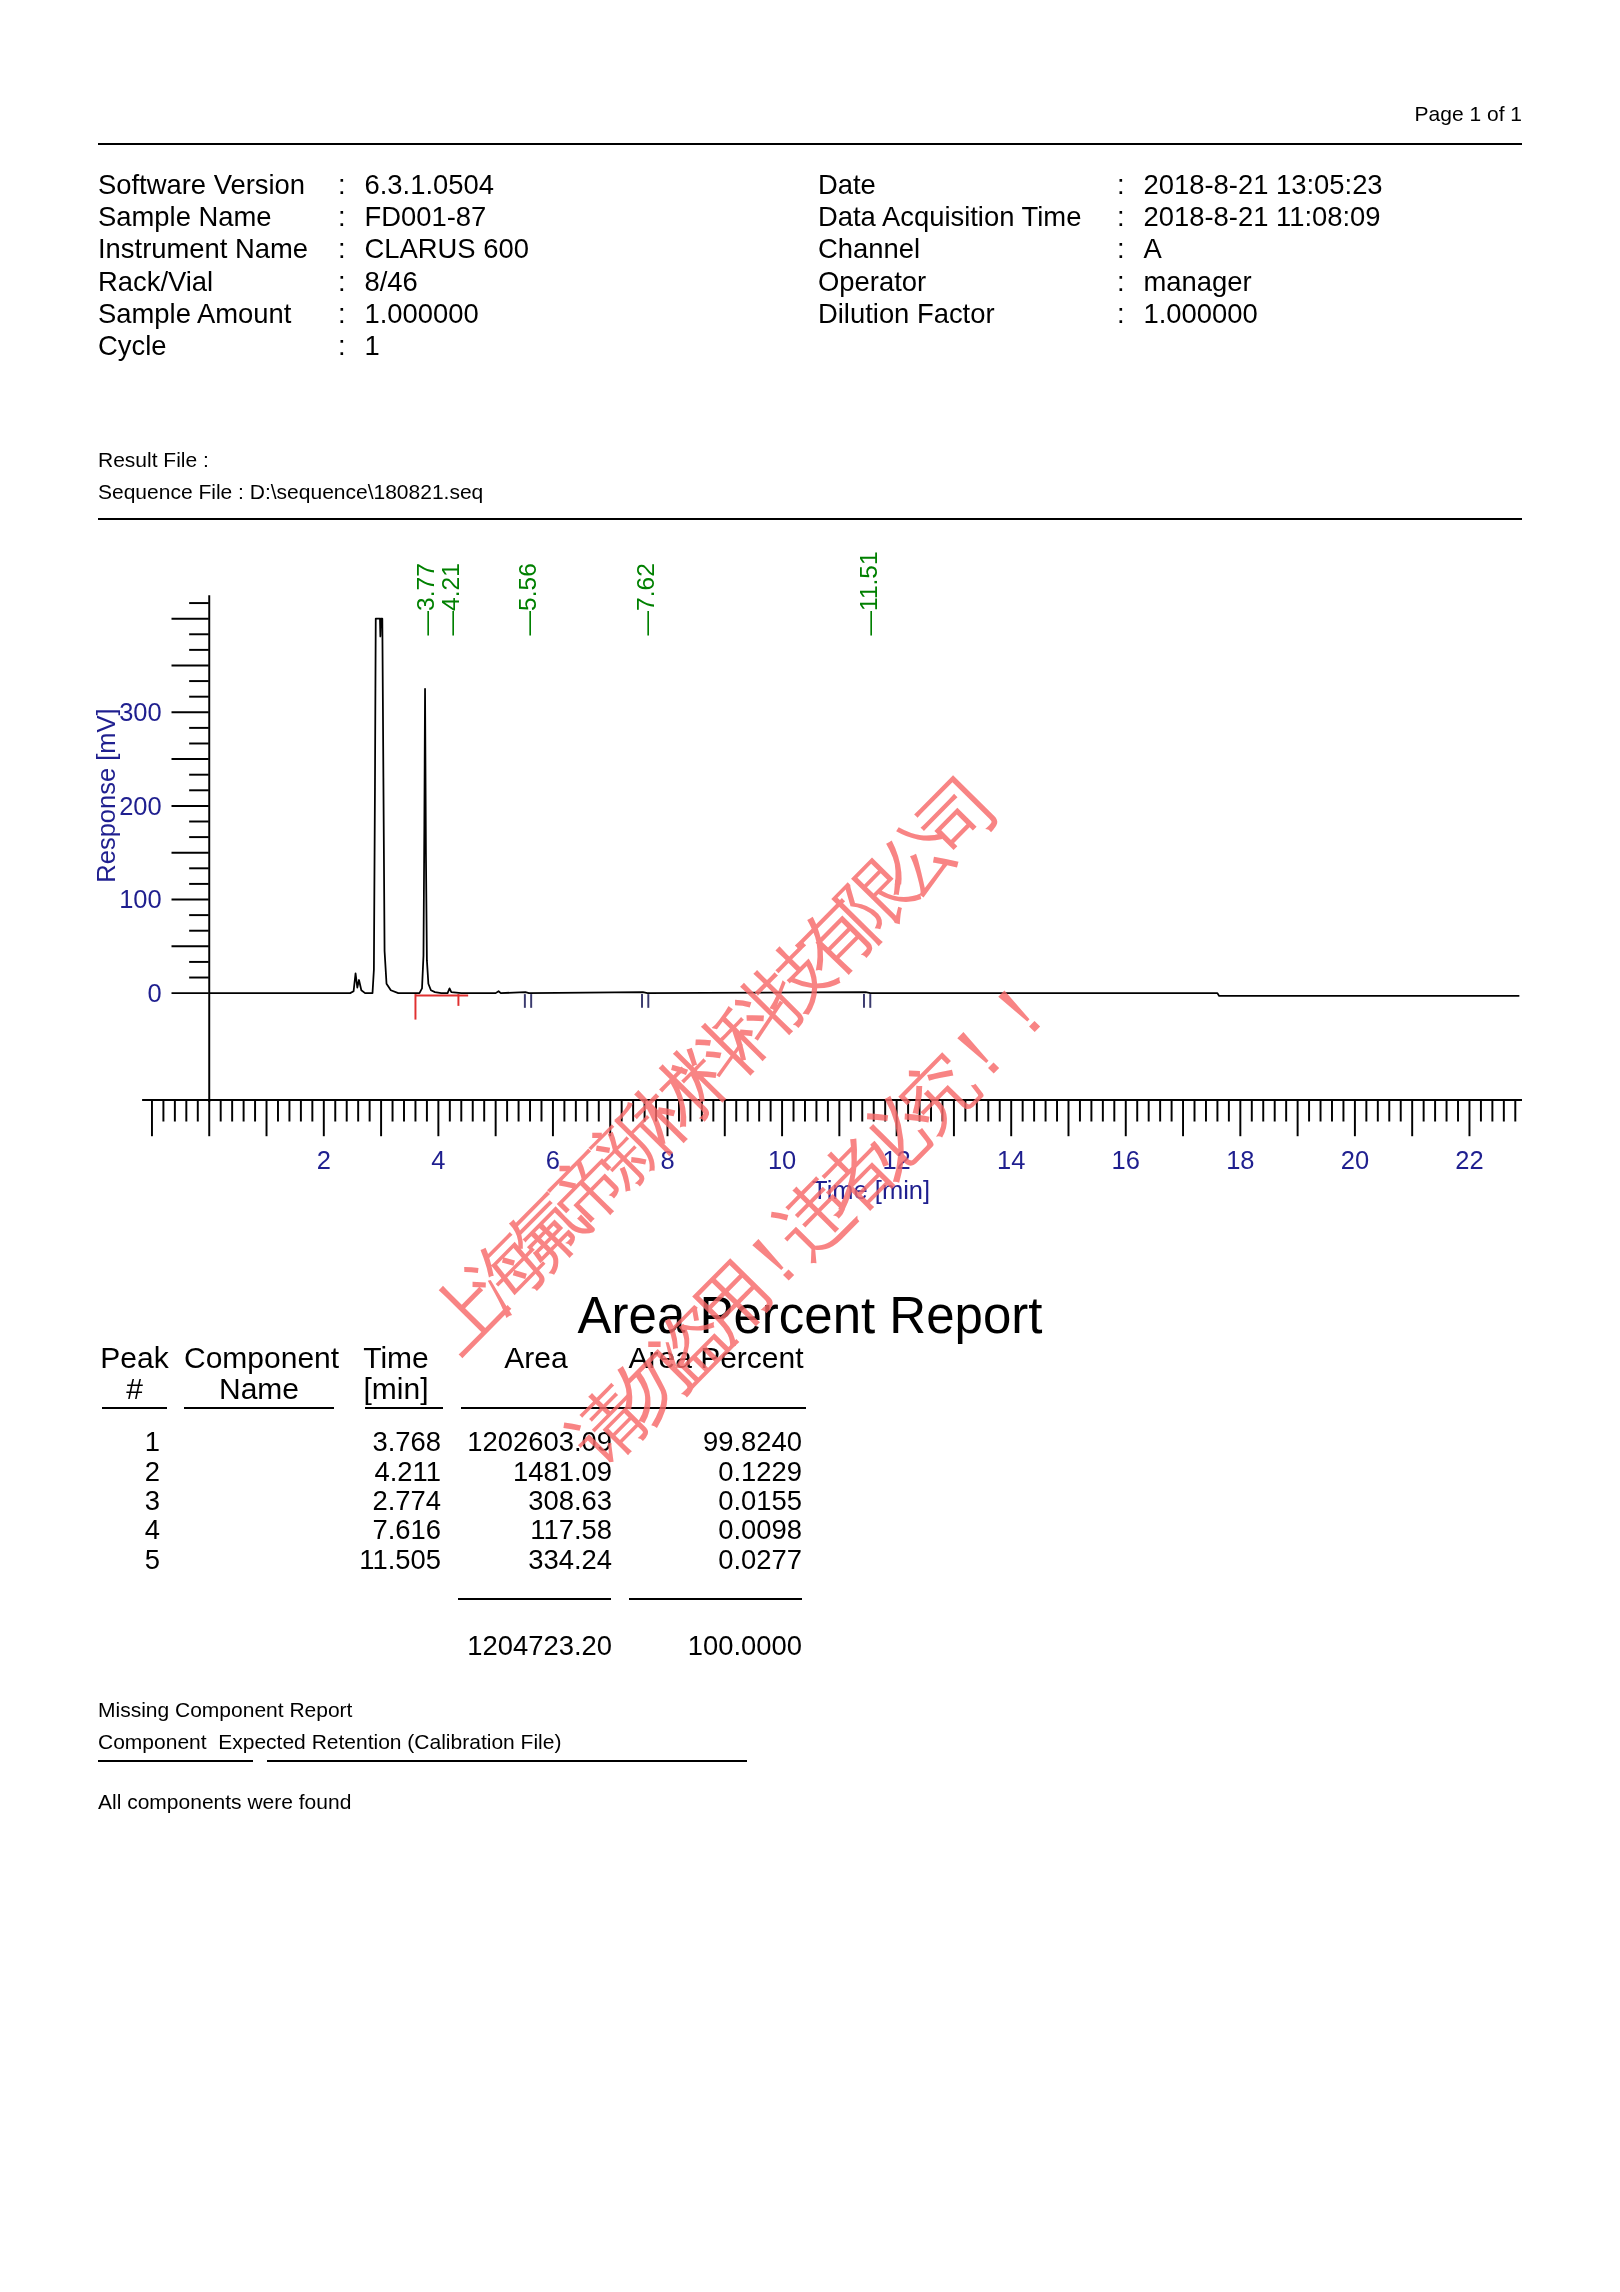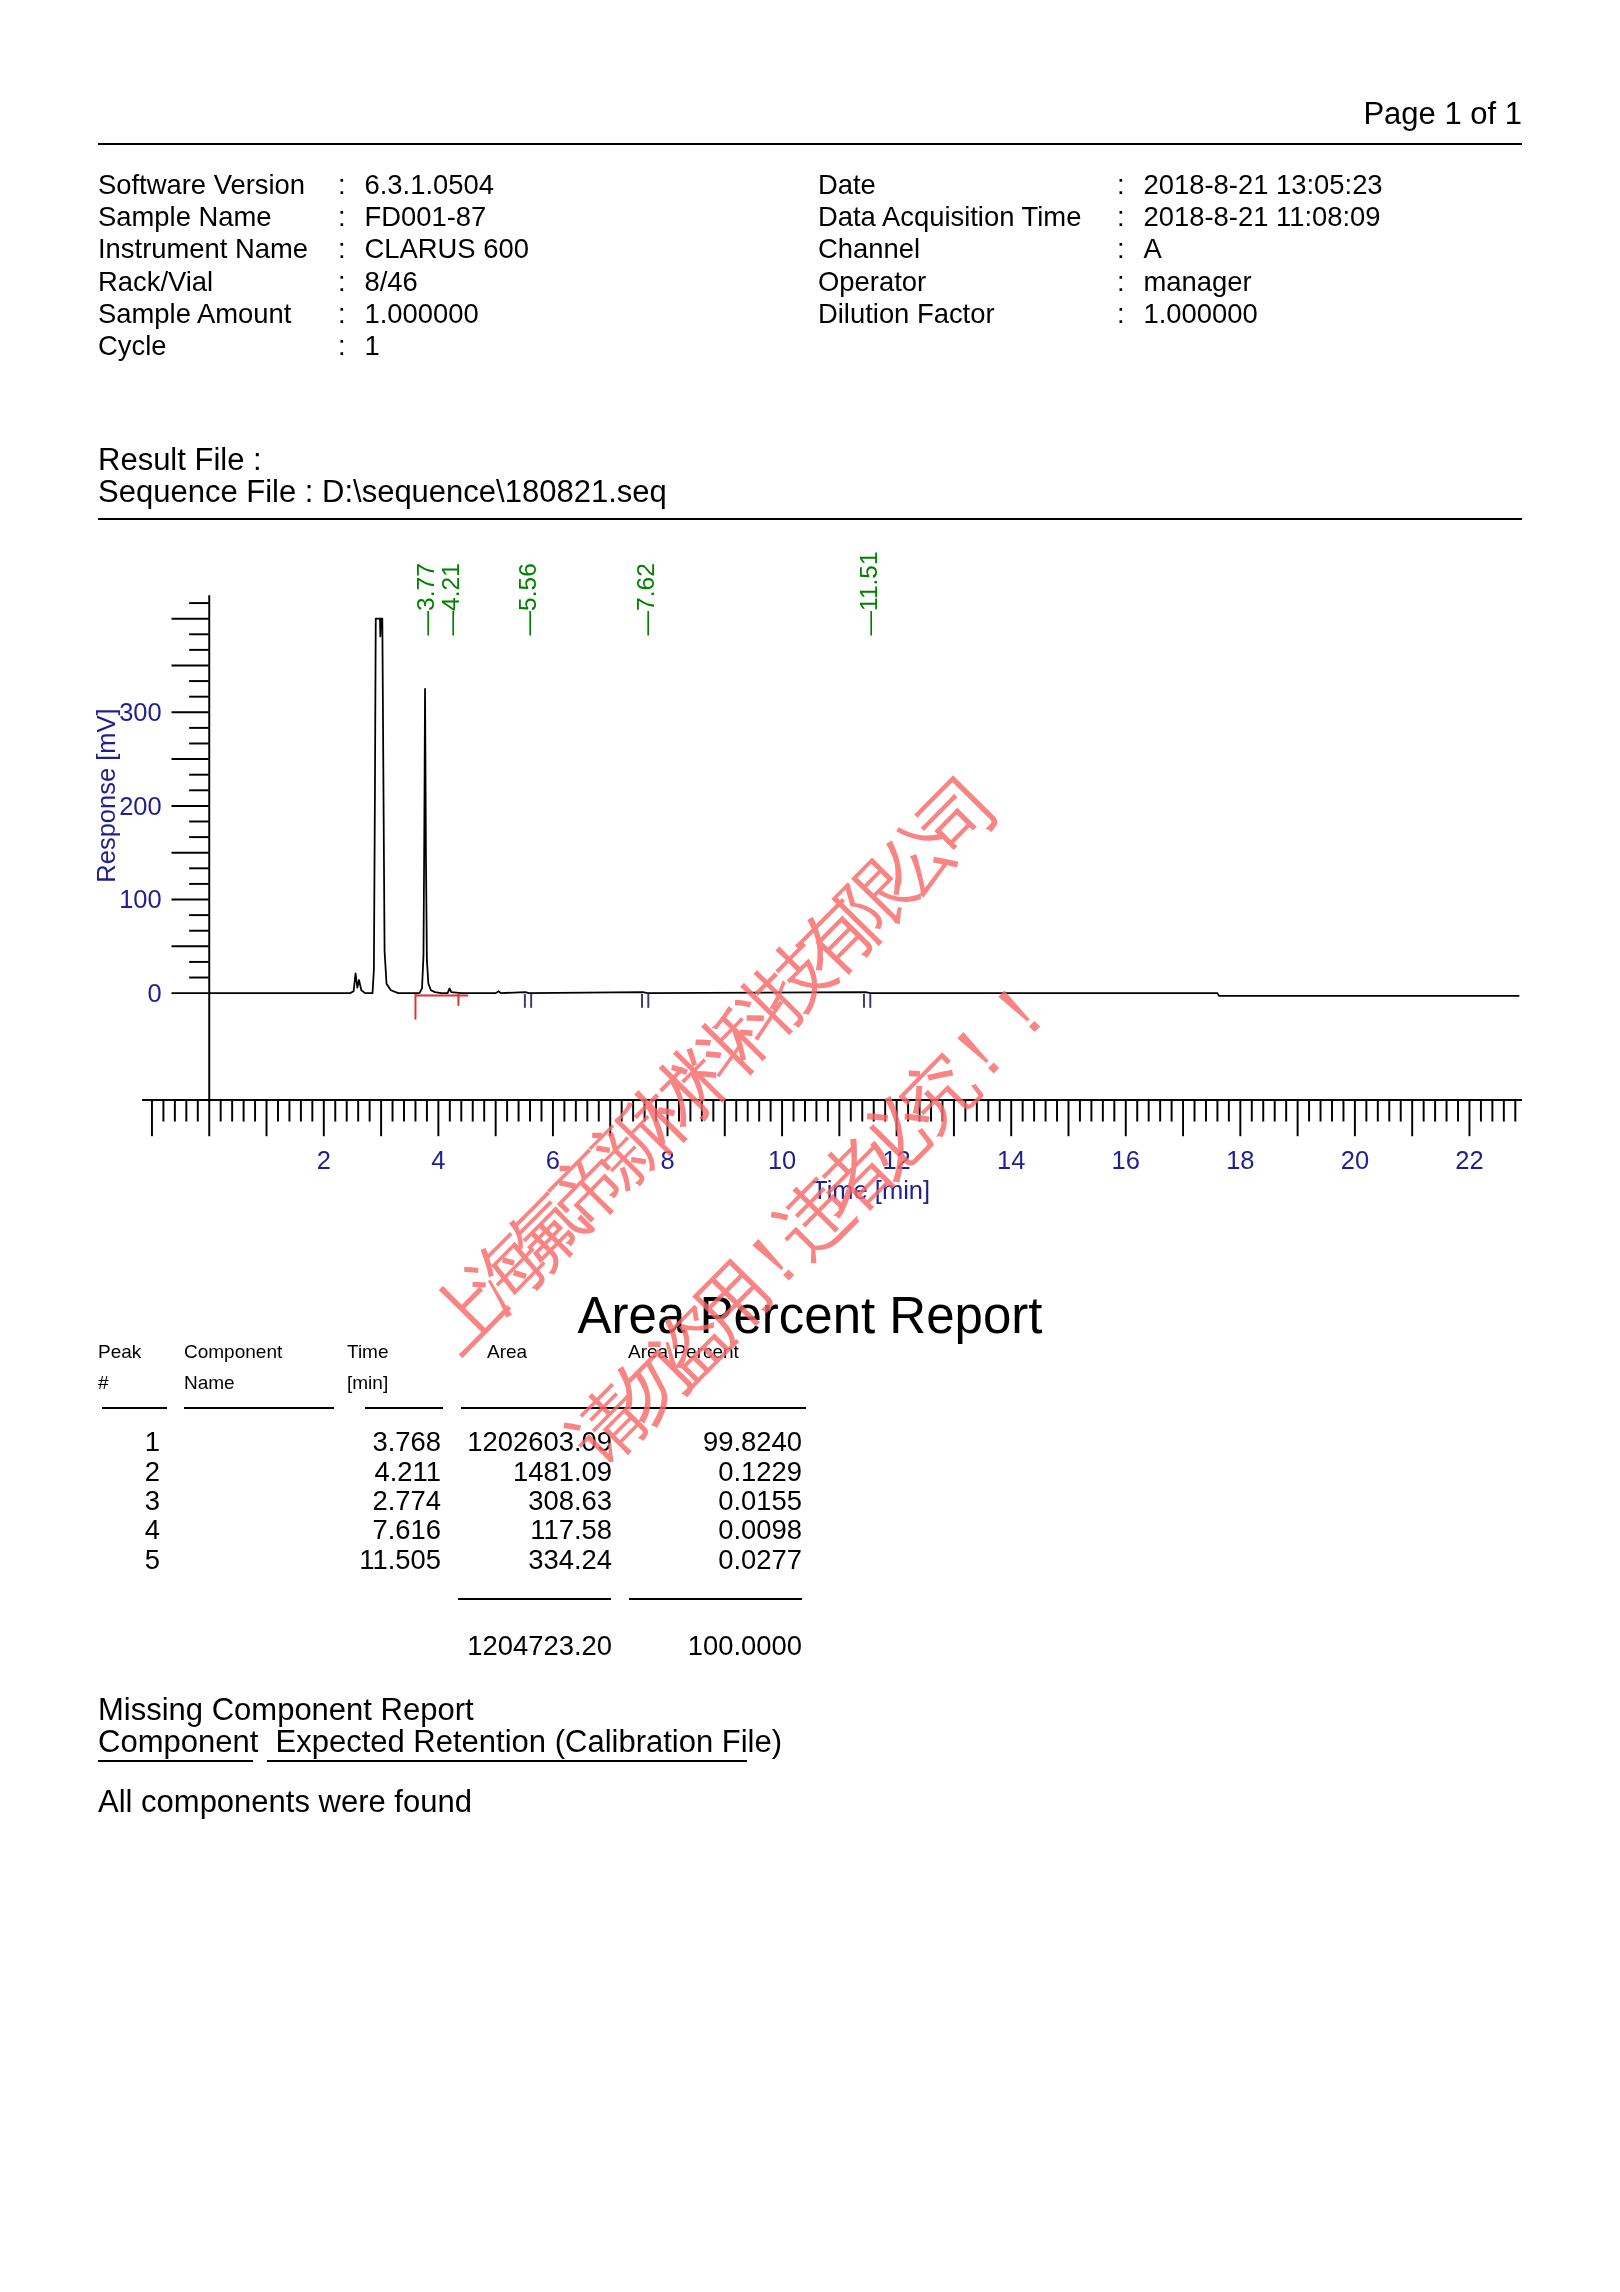--- a/index.html
+++ b/index.html
@@ -1,27 +1,27 @@
 <!DOCTYPE html>
 <html><head>
 <meta charset="utf-8">
 <style>
   html,body{margin:0;padding:0;background:#fff;}
   body{width:1620px;height:2293px;position:relative;font-family:"Liberation Sans",sans-serif;color:#000;overflow:hidden;}
   .abs{position:absolute;white-space:pre;}
-  .t28{font-size:31px;line-height:32px;}
+  .t28{font-size:21px;line-height:32px;}
   .rule{position:absolute;height:2px;background:#000;}
   .uline{position:absolute;height:2px;background:#000;}
   .hrow{position:absolute;font-size:27.4px;white-space:pre;}
   .hlab{display:inline-block;}
   .lcol .hlab{width:240px;}
   .rcol .hlab{width:299px;}
   .hcolon{display:inline-block;width:26.5px;}
   .cell{position:absolute;font-size:27.4px;text-align:right;white-space:pre;}
-  .hcell{position:absolute;font-size:19px;white-space:pre;}
+  .hcell{position:absolute;font-size:30px;text-align:center;white-space:pre;}
   .title{position:absolute;left:0;width:1620px;text-align:center;font-size:51px;}
   .wm{position:absolute;color:#f76a6a;opacity:0.82;font-size:74px;line-height:74px;letter-spacing:-15.7px;transform:rotate(-45.3deg);transform-origin:0 50%;white-space:pre;z-index:5;}
   .ylab-rot{position:absolute;color:#1f1f8f;font-size:25.5px;transform:rotate(-90deg);transform-origin:center center;white-space:pre;}
   .xaxis-label{position:absolute;color:#1f1f8f;font-size:25.5px;white-space:pre;}
   svg{position:absolute;left:0;top:0;}
 </style>
 </head>
 <body>
 
 <div class="abs t28" style="top:98px;right:98px;">Page 1 of 1</div>

